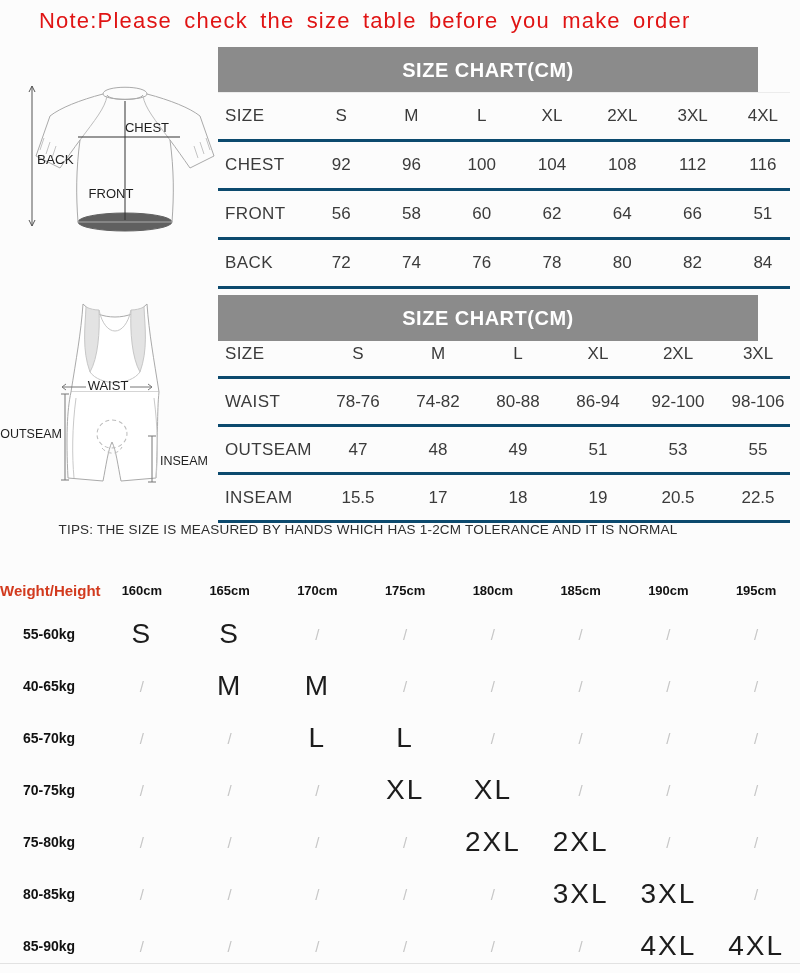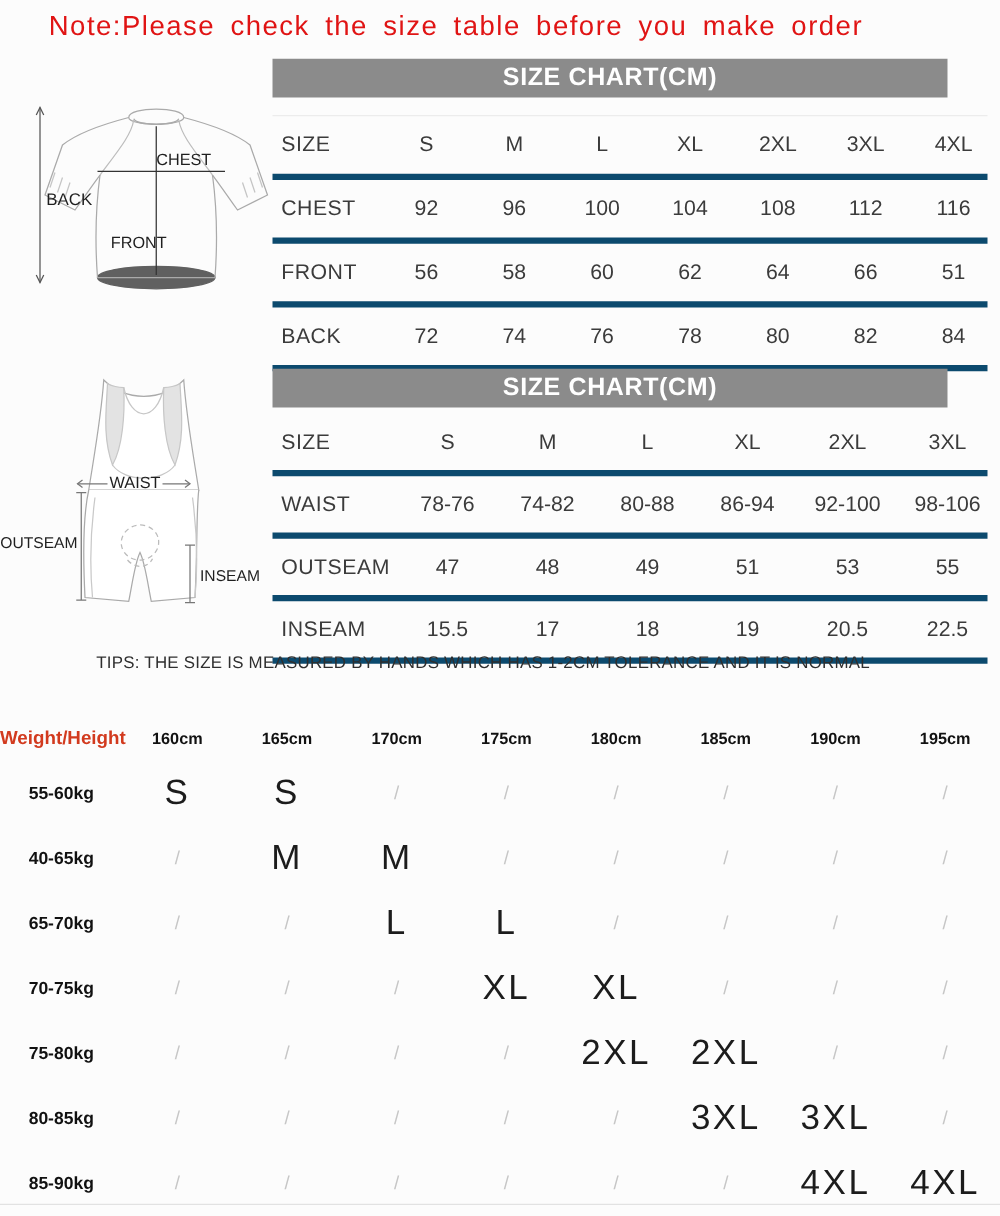--- a/index.html
+++ b/index.html
@@ -7,40 +7,40 @@
     width:800px;height:973px;position:relative;overflow:hidden;
     background:#fcfcfc;
     font-family:"Liberation Sans","DejaVu Sans",sans-serif;
     color:#222;
   }
   .note{
     position:absolute;left:27px;top:8px;white-space:nowrap;
     font-size:22px;color:#e01414;letter-spacing:1.2px;word-spacing:5px;margin-left:12px;
   }
   .bar{
-    position:absolute;left:218px;width:540px;height:31px;background:#8b8b8b;
+    position:absolute;left:218px;width:540px;height:46px;background:#8b8b8b;
     color:#fff;display:flex;align-items:center;justify-content:center;
     font-size:20px;font-weight:bold;letter-spacing:.5px;
   }
   .bar1{top:47px;}
   .bar2{top:295px;}
   .diagram{position:absolute;left:0;}
   .jersey{top:80px;}
   .bib{top:298px;}
   .sizetable{position:absolute;left:218px;width:572px;}
   .t1{top:92px;border-top:1px solid #ececec;}
   .t2{top:331px;}
-  .t-row{display:grid;align-items:center;border-bottom:5px solid #0c4a6e;gap:16px;}
+  .t-row{display:grid;align-items:center;border-bottom:3px solid #0c4a6e;gap:16px;}
   .t1 .t-row{grid-template-columns:80px repeat(7,1fr);height:46px;}
   .t2 .t-row{grid-template-columns:92px repeat(6,1fr);height:45px;}
   .t-label{font-size:17px;color:#3b3b3b;padding-left:7px;letter-spacing:.4px;}
   .t-cell{font-size:17px;color:#3b3b3b;text-align:center;}
   .tips{
     position:absolute;left:0;top:522px;width:696px;box-sizing:border-box;
-    padding-left:40px;text-align:right;font-size:13.5px;color:#2e2e2e;letter-spacing:.2px;
+    padding-left:40px;text-align:center;font-size:13.5px;color:#2e2e2e;letter-spacing:.2px;
   }
   .matrix{position:absolute;left:0;top:572px;width:800px;}
   .m-row{display:grid;grid-template-columns:98px repeat(8,1fr);align-items:center;height:52px;}
   .m-head{height:36px;}
   .m-corner{font-size:15px;font-weight:bold;color:#d23a1e;text-align:right;white-space:nowrap;}
   .m-hcell{font-size:13px;font-weight:bold;color:#111;text-align:center;}
   .m-label{font-size:14px;font-weight:bold;color:#111;text-align:center;}
   .m-size{font-size:28px;color:#1c1c1c;text-align:center;letter-spacing:2px;}
   .m-slash{font-size:15px;color:#c6c6c6;text-align:center;}
   .bottom-line{position:absolute;left:0;top:963px;width:800px;height:1px;background:#e2e2e2;}

